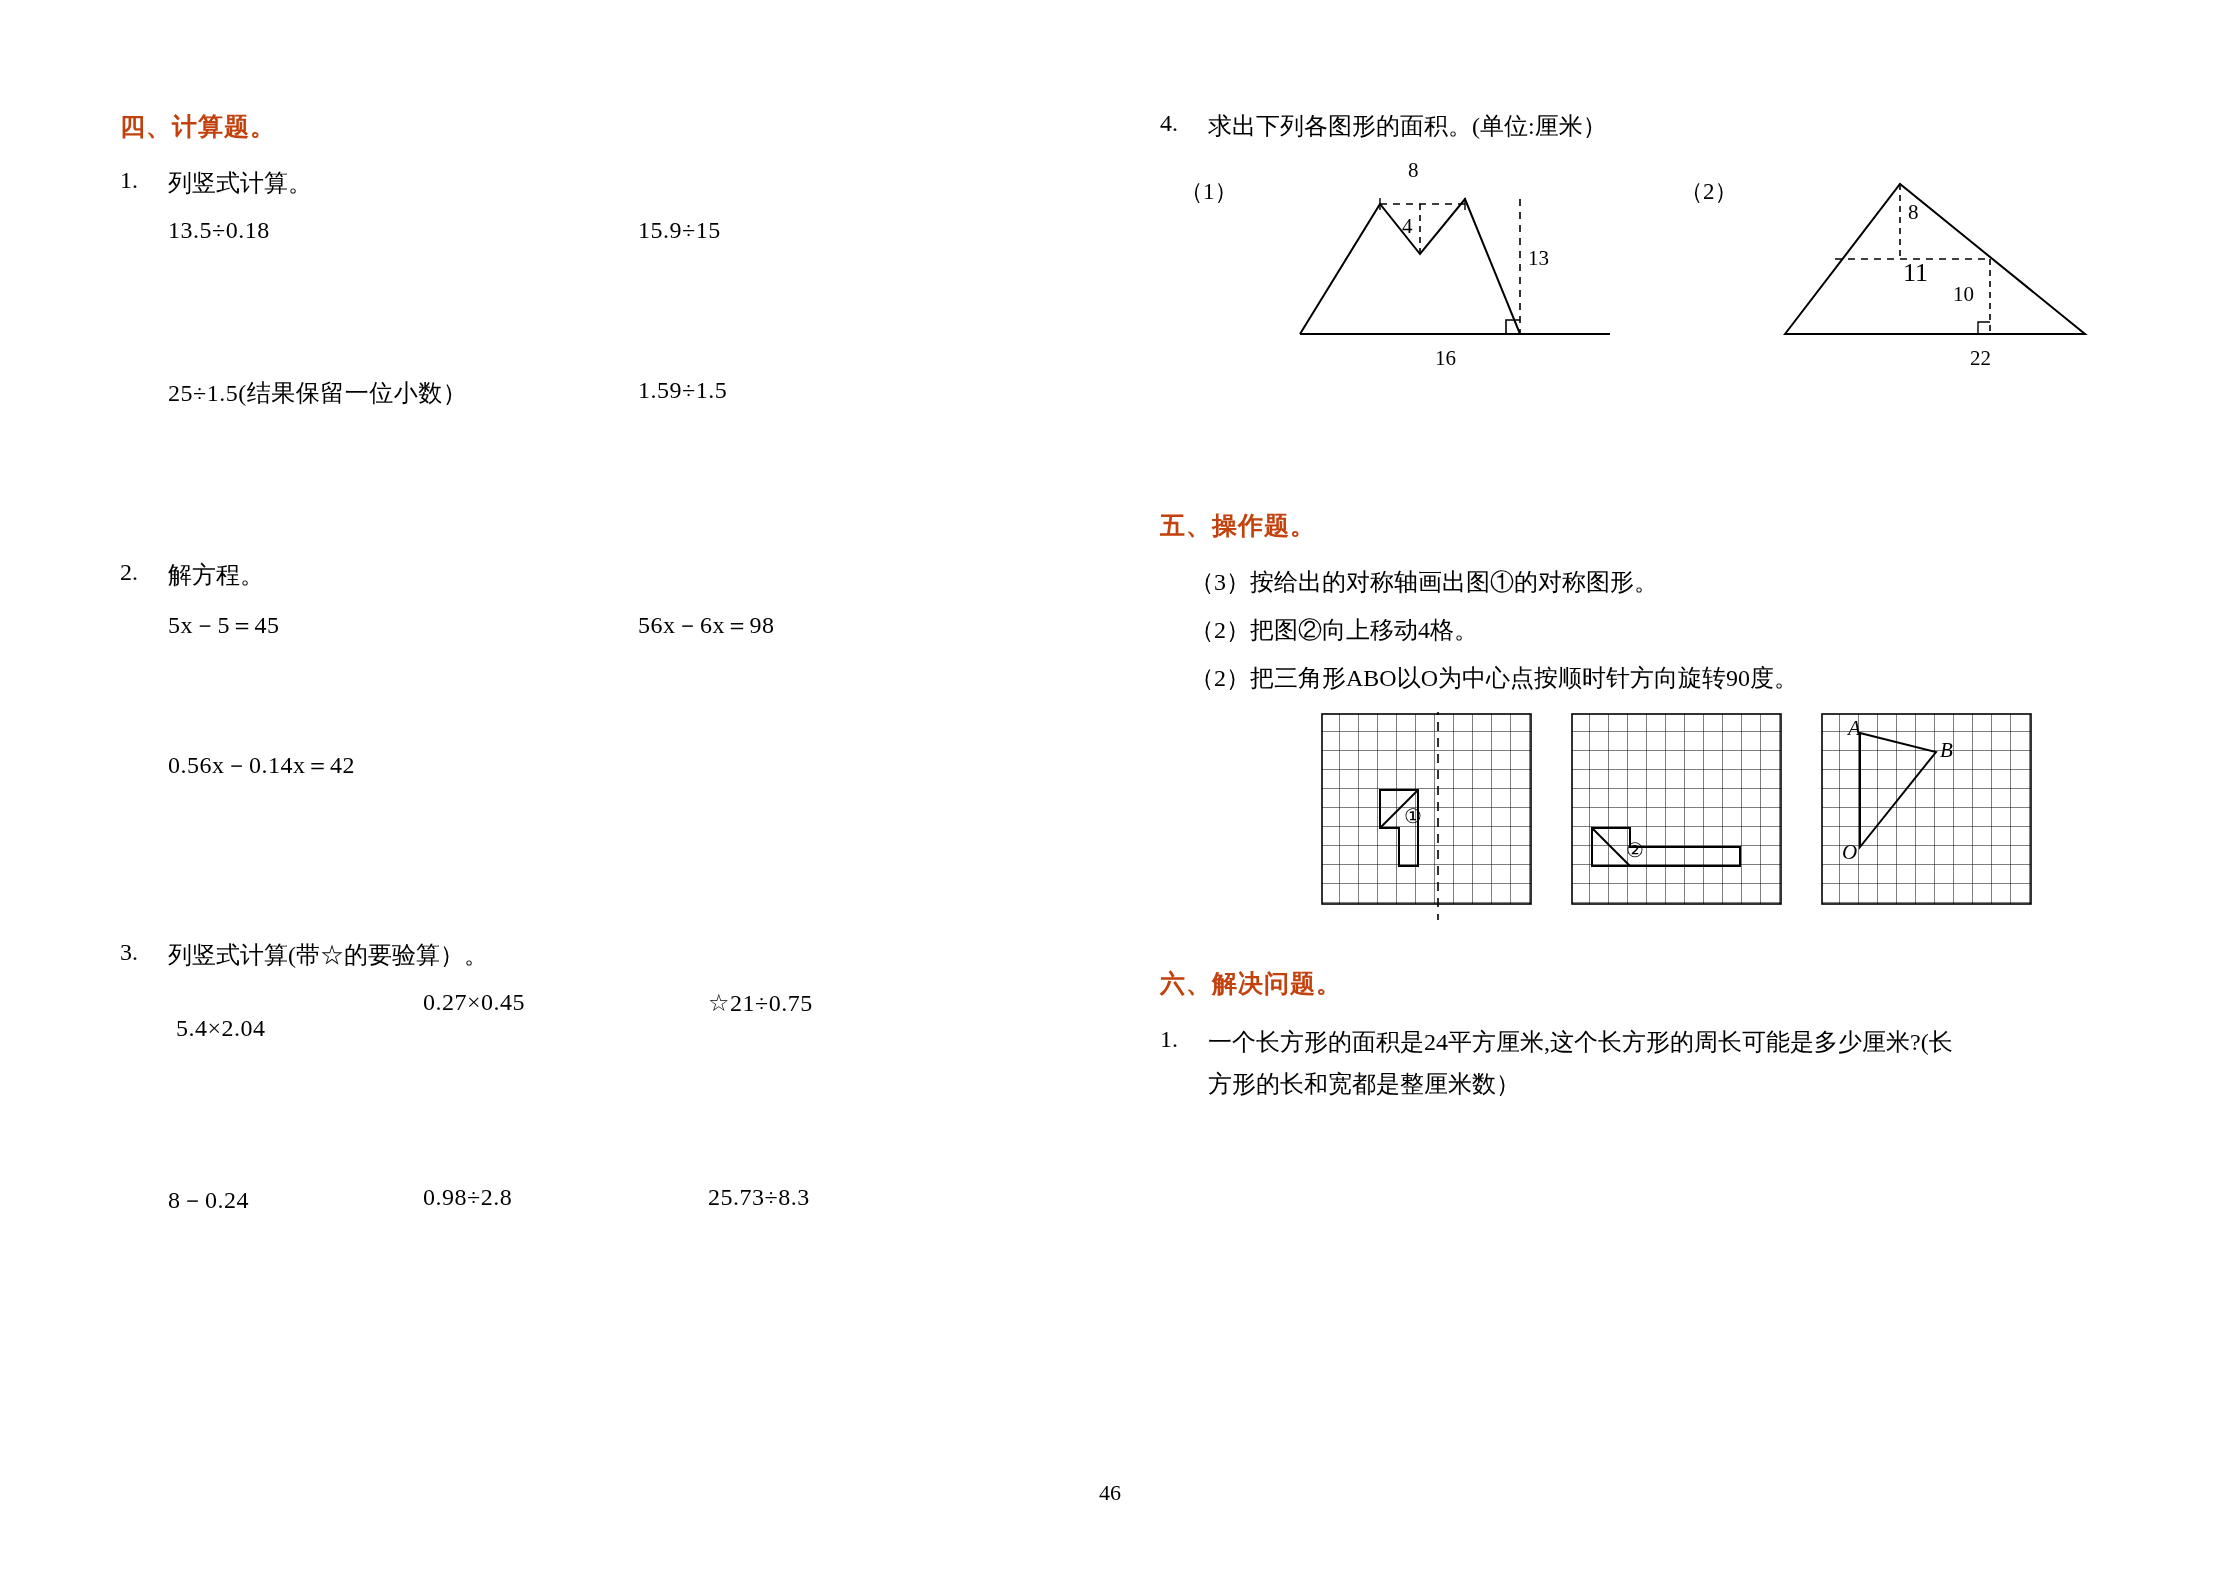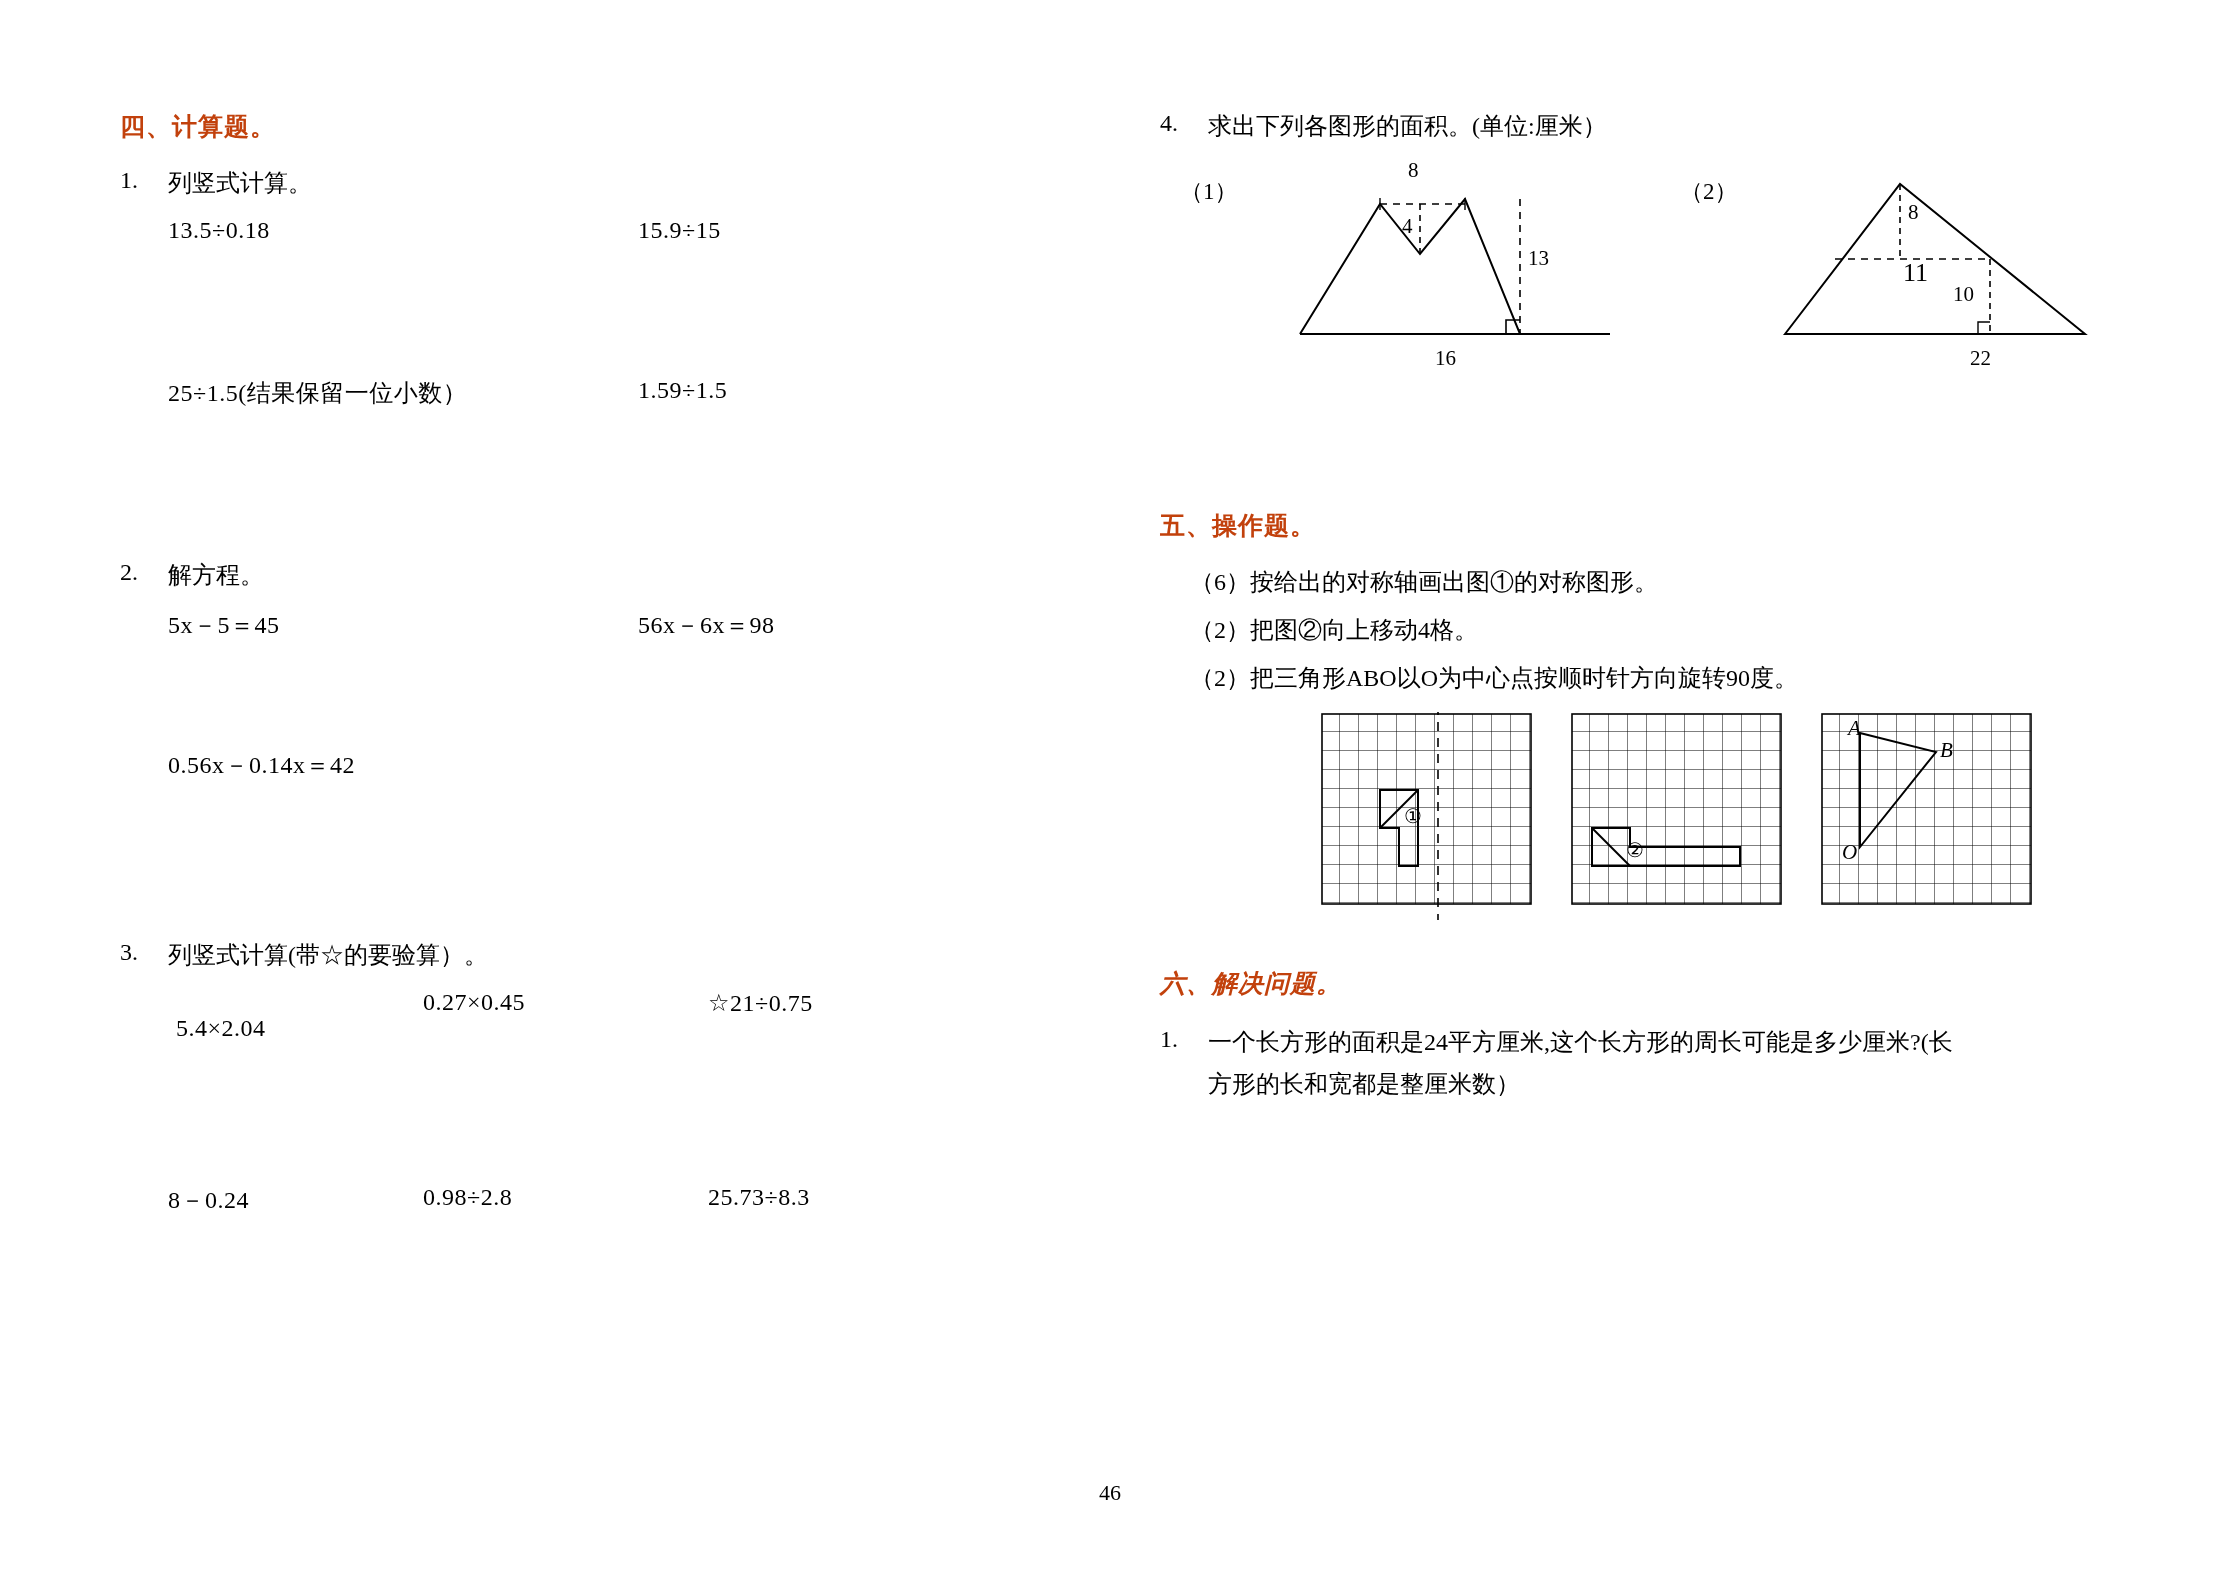--- a/index.html
+++ b/index.html
@@ -197,21 +197,21 @@
         <span class="fig-label" style="position:absolute; left:128px; top:94px; font-size:26px;">11</span>
         <span class="fig-label" style="position:absolute; left:178px; top:118px; font-size:21px;">10</span>
         <span class="fig-label" style="position:absolute; left:195px; top:182px; font-size:21px;">22</span>
       </div>
 
     </div>
 
     <div class="section-head" style="margin-top:135px;">五、操作题。</div>
 
     <div style="margin-top:24px;">
-      <div class="list-line indent-2">（6）按给出的对称轴画出图①的对称图形。</div>
+      <div class="list-line indent-2">（3）按给出的对称轴画出图①的对称图形。</div>
       <div class="list-line indent-2">（2）把图②向上移动4格。</div>
       <div class="list-line indent-2">（2）把三角形ABO以O为中心点按顺时针方向旋转90度。</div>
     </div>
 
     <div style="position:relative; height:215px; margin-top:18px; margin-left:160px;">
 
       <div style="position:absolute; left:0; top:0;">
         <svg width="230" height="210" viewBox="0 0 230 210">
           <defs>
             <pattern id="g1" width="19" height="19" patternUnits="userSpaceOnUse">
@@ -255,21 +255,21 @@
 
           <polygon points="40,21 116,40 40,135" fill="none" stroke="#000" stroke-width="2"></polygon>
         </svg>
         <span class="italic" style="position:absolute; left:28px; top:4px; font-size:21px;">A</span>
         <span class="italic" style="position:absolute; left:120px; top:26px; font-size:21px;">B</span>
         <span class="italic" style="position:absolute; left:22px; top:128px; font-size:21px;">O</span>
       </div>
 
     </div>
 
-    <div class="section-head" style="margin-top:40px;font-style:italic;">六、解决问题。</div>
+    <div class="section-head" style="margin-top:40px;">六、解决问题。</div>
 
     <div class="qrow" style="margin-top:26px;">
       <span class="qnum">1.</span>
       <span class="qtext" style="display:block;">
         <span style="display:block;">一个长方形的面积是24平方厘米,这个长方形的周长可能是多少厘米?(长</span>
         <span style="display:block; margin-top:10px;">方形的长和宽都是整厘米数）</span>
       </span>
     </div>
 
   </div>

